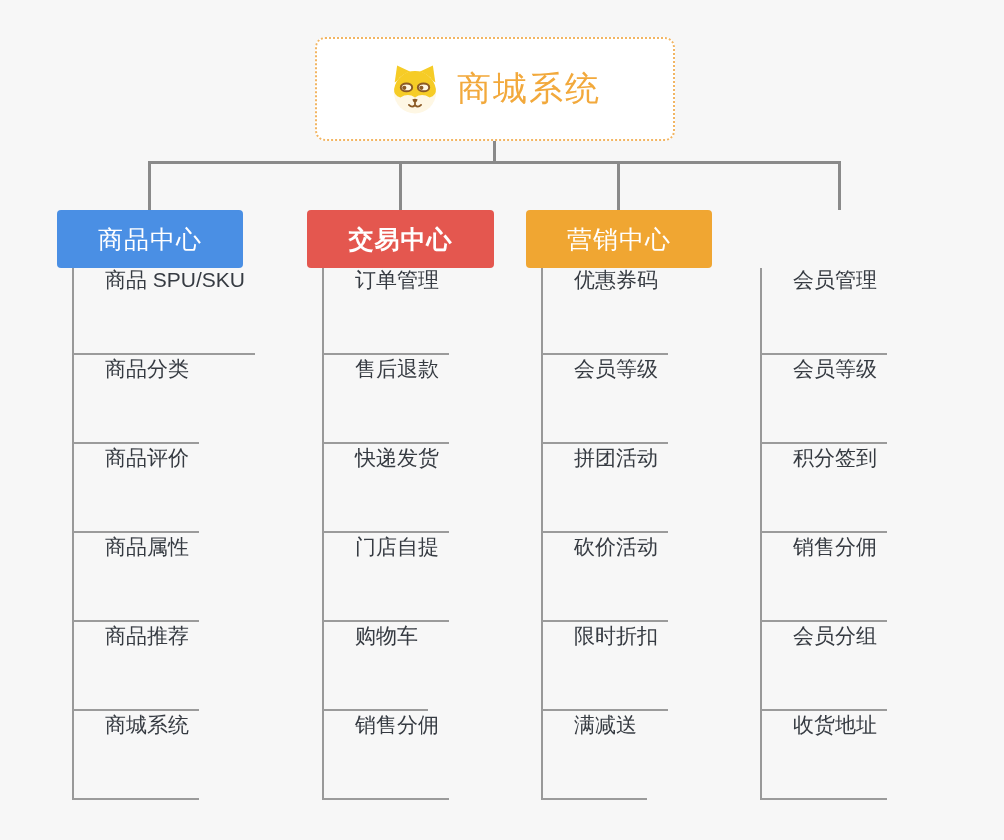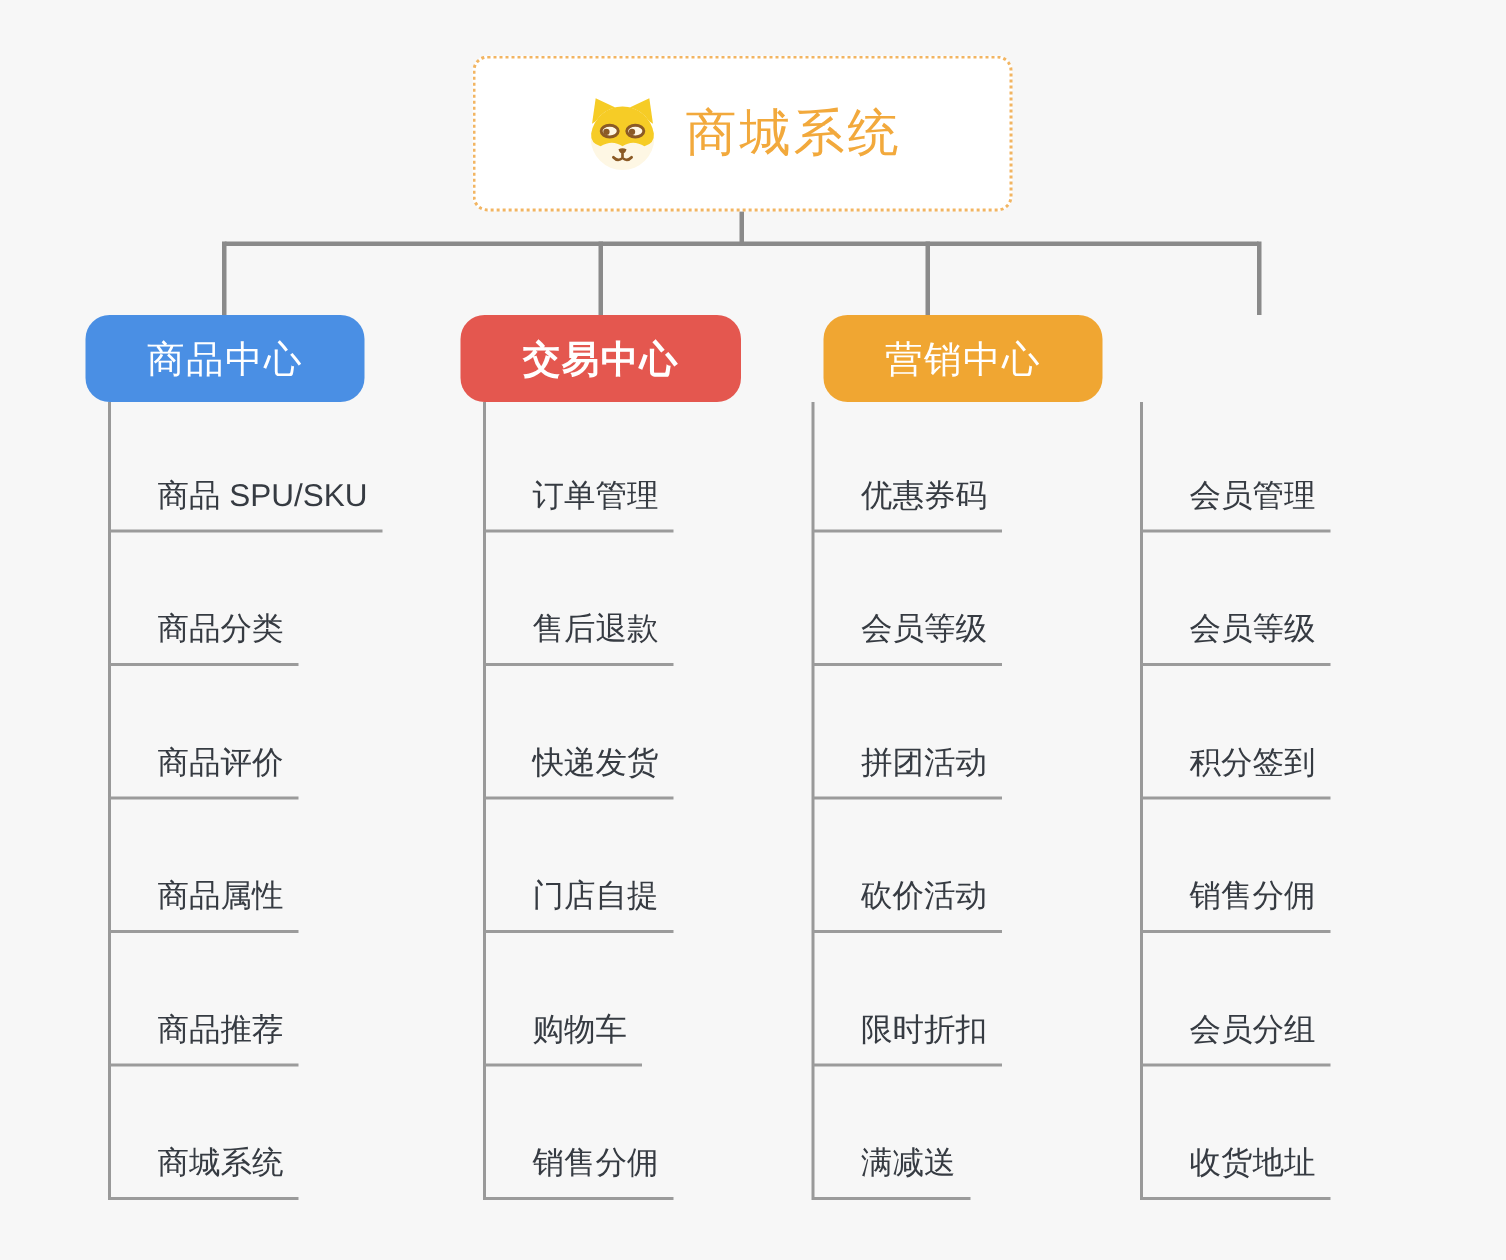--- a/index.html
+++ b/index.html
@@ -37,38 +37,38 @@
   .drop-2 {left:617px;top:161px;width:3px;height:49px;}
   .drop-3 {left:838px;top:161px;width:3px;height:49px;}
   .trunk{position:absolute;width:2px;background:#999999;top:268px;height:532px;}
   .trunk-0{left:72px;}
   .trunk-1{left:322px;}
   .trunk-2{left:541px;}
   .trunk-3{left:760px;}
   
   .branch-box{
     position:absolute;top:210px;height:58px;
-    border-radius:16px;
+    border-radius:4px;
     display:flex;align-items:center;justify-content:center;
     color:#ffffff;font-size:25px;letter-spacing:1px;
     cursor:default;
   }
   .bb-0{left:57px;width:186px;}
   .bb-1{left:307px;width:187px;}
-  .bb-2{left:526px;width:186px;margin-left:23px;}
+  .bb-2{left:526px;width:186px;}
   .bb-3{left:745px;width:190px;}
   
   .col{position:absolute;top:266px;width:250px;}
   .col-0{left:73px;}
   .col-1{left:323px;}
   .col-2{left:542px;}
   .col-3{left:761px;}
   .item{
     height:89px;
-    display:flex;align-items:flex-end;
+    display:flex;
   }
   .item-label{
     display:inline-block;
     font-size:21px;
     color:#363b42;
     padding:0 10px 9px 32px;
     border-bottom:2px solid #9b9b9b;
     white-space:nowrap;
   }
 </style>

